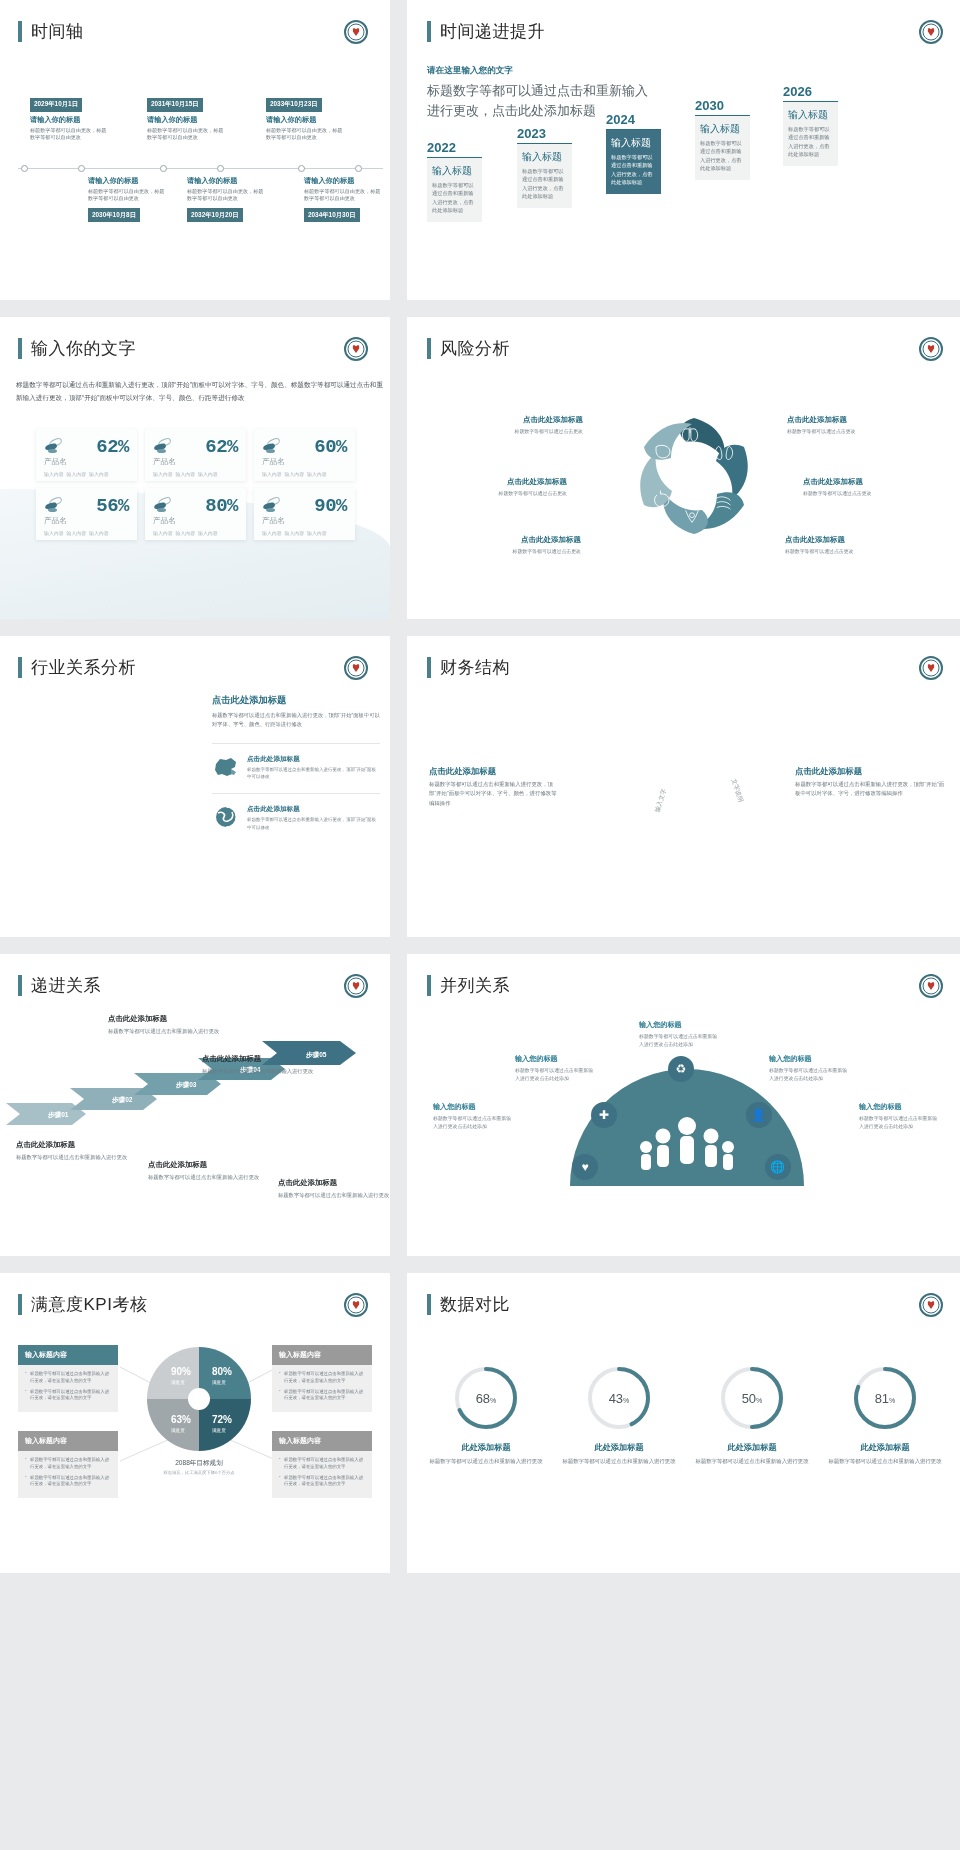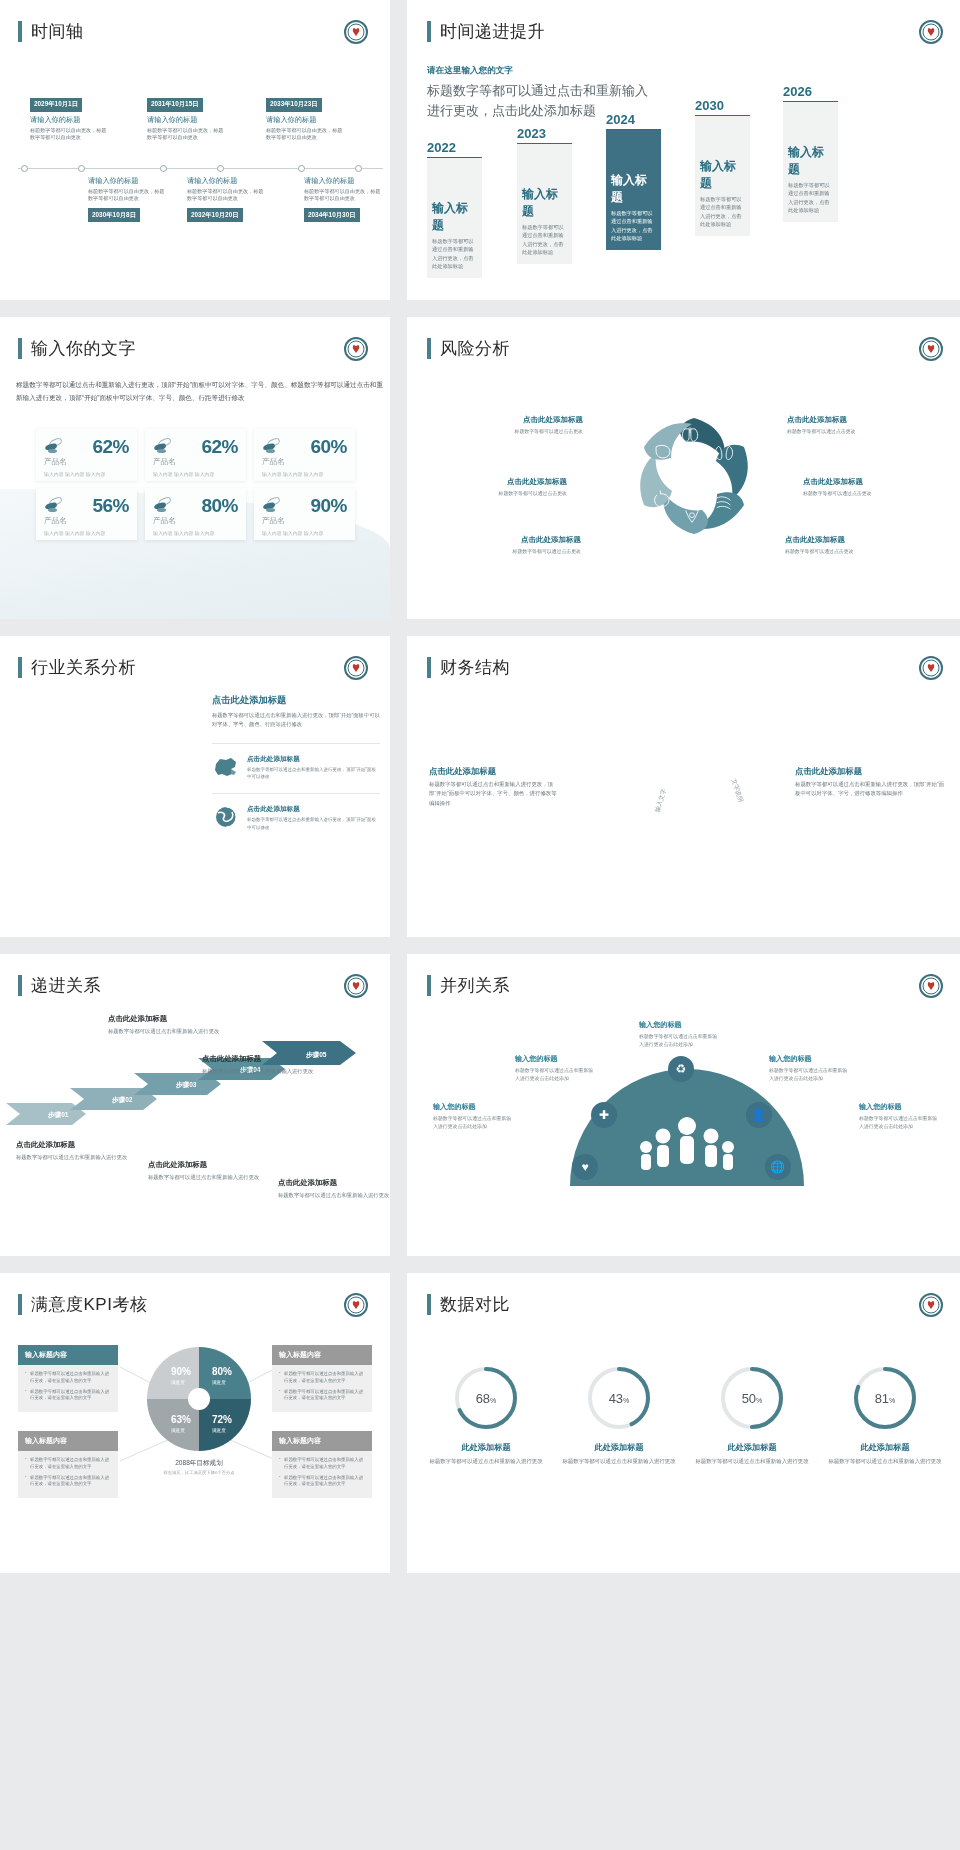--- a/index.html
+++ b/index.html
@@ -47,50 +47,50 @@
   }
 
   
   .tl { position:absolute; left:0; top:0; width:100%; height:100%; }
   .tl-axis { position:absolute; left:18px; top:168px; width:365px; height:1px; background:#c9d2d6; }
   .tl-dot { position:absolute; width:7px; height:7px; border-radius:50%;
     background:#fff; border:1.3px solid #97a8ae; top:164.5px; }
   .tl-card { position:absolute; width:80px; }
   .tl-card .date { display:inline-block; background:#467582; color:#fff;
     font-size:6.4px; font-weight:bold; padding:2.5px 4px; margin-bottom:3px; white-space:nowrap;}
-  .tl-card .hd { color:#2a6e82; font-size:7.2px; font-weight:normal; margin-bottom:2px; }
+  .tl-card .hd { color:#2a6e82; font-size:7.2px; font-weight:bold; margin-bottom:2px; }
   .tl-card .bd { color:#6d7a80; font-size:5.1px; line-height:1.45; }
   .tl-card.up { top:92px; }
   .tl-card.dn { top:176px; }
   .tl-card.dn .date { margin-top:3px; margin-bottom:0; }
 
   
   .yr-intro { position:absolute; left:20px; top:65px; }
   .yr-intro .h { color:#2a6e82; font-size:8.6px; font-weight:bold; margin-bottom:4px;}
   .yr-intro .p { color:#58656b; font-size:13px; line-height:1.55; }
   .yr-item { position:absolute; width:55px; }
   .yr-item .y { font-size:13px; font-weight:bold; color:#2a6e82;
       padding-bottom:2px; border-bottom:1.6px solid #2a6e82; margin-bottom:0; }
   .yr-item .box { background:#f1f2f2; padding:6px 5px 8px; }
-  .yr-item .box .t { color:#2a6e82; font-size:12px; font-weight:bold; margin-bottom:3px;margin-top:36px; }
+  .yr-item .box .t { color:#2a6e82; font-size:10px; font-weight:normal; margin-bottom:3px; }
   .yr-item .box .d { color:#6d7a80; font-size:5.2px; line-height:1.6; }
   .yr-item.hl .box { background:#3d7183; }
   .yr-item.hl .box .t, .yr-item.hl .box .d { color:#fff; }
 
   
   .s3-wave { position:absolute; left:0; bottom:0; width:100%; height:130px;
      background:linear-gradient(170deg,#f4f8fa 0%, #e4edf1 100%);
      border-top-right-radius:100% 60px; }
   .s3-desc { position:absolute; left:16px; top:62px; width:370px;
      color:#4c565b; font-size:6.6px; line-height:1.9; }
   .s3-cards { position:absolute; left:36px; top:112px; display:grid;
      grid-template-columns:repeat(3,101px); grid-template-rows:52px 52px;
      gap:7px 8px; }
   .pc { background:#fcfdfd; box-shadow:0 1px 4px rgba(80,100,110,.13);
-      padding:9px 8px 7px 8px; position:relative; }
+      padding:9px 8px 7px 8px; position:relative;font-family:Liberation Mono, monospace; }
   .pc .row { display:flex; align-items:flex-start; gap:6px; }
   .pc .leaf { width:20px; height:16px; flex:none; position:relative; margin-top:1px;}
   .pc .leaf i { position:absolute; display:block; }
   .pc .leaf i:nth-child(1){ width:13px;height:7px;border:1px solid #9fb6bb;
       border-radius:60% 40% 50% 50%; left:5px; top:0; transform:rotate(-18deg);}
   .pc .leaf i:nth-child(2){ width:12px;height:6px;background:#3d7183;
       border-radius:60% 40% 50% 50%; left:1px; top:5px; transform:rotate(-12deg);}
   .pc .leaf i:nth-child(3){ width:9px;height:4px;background:#6d9aa6;
       border-radius:50%; left:4px; top:9.5px;}
   .pc .val { font-size:19px; font-weight:bold; color:#2d6e80; line-height:.95;

